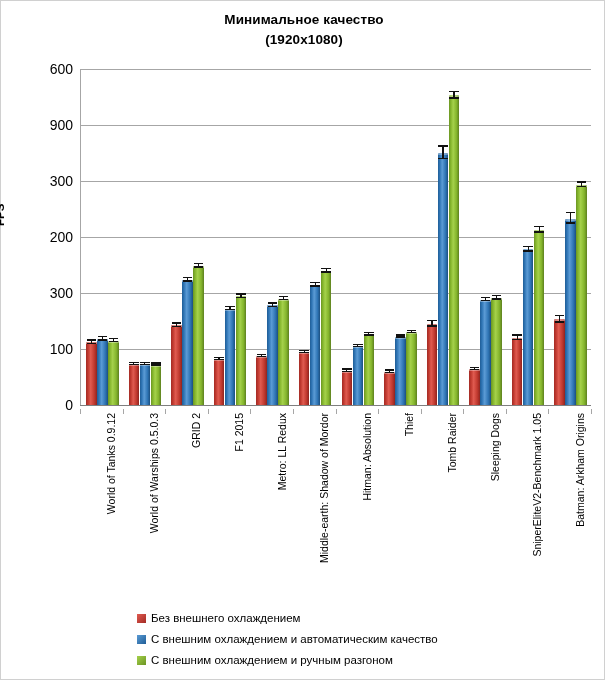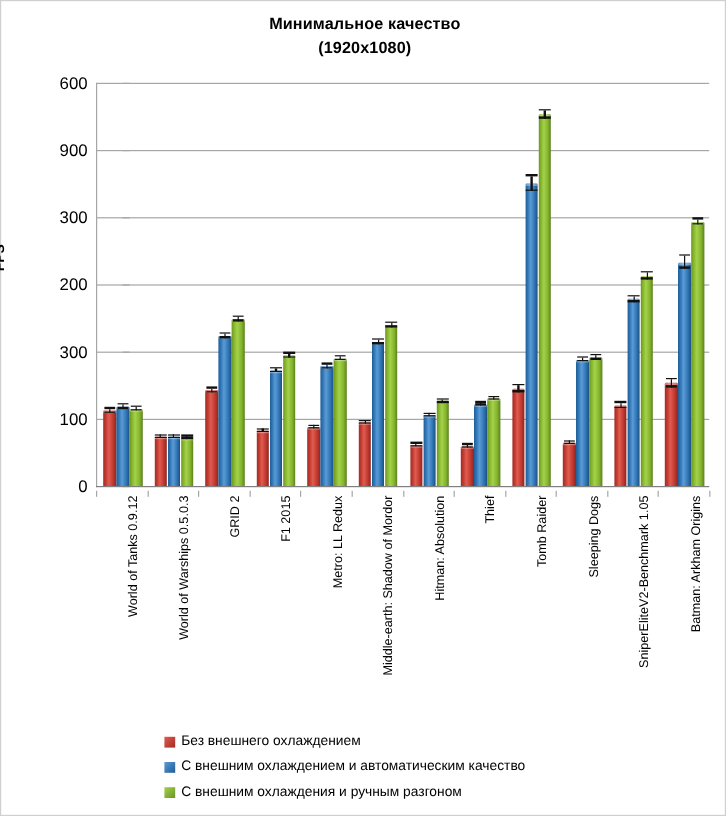--- a/index.html
+++ b/index.html
@@ -417,17 +417,17 @@
       <div class="leg-row">
         <span class="leg-swatch s0"></span>
         <span class="leg-text">Без внешнего  охлаждением</span>
       </div>
       <div class="leg-row">
         <span class="leg-swatch s1"></span>
         <span class="leg-text">С внешним  охлаждением и автоматическим качество</span>
       </div>
       <div class="leg-row">
         <span class="leg-swatch s2"></span>
-        <span class="leg-text">С внешним  охлаждения и ручным разгоном</span>
+        <span class="leg-text">С внешним  охлаждением и ручным разгоном</span>
       </div>
     </div>
 
 </div>
 
 </body></html>

